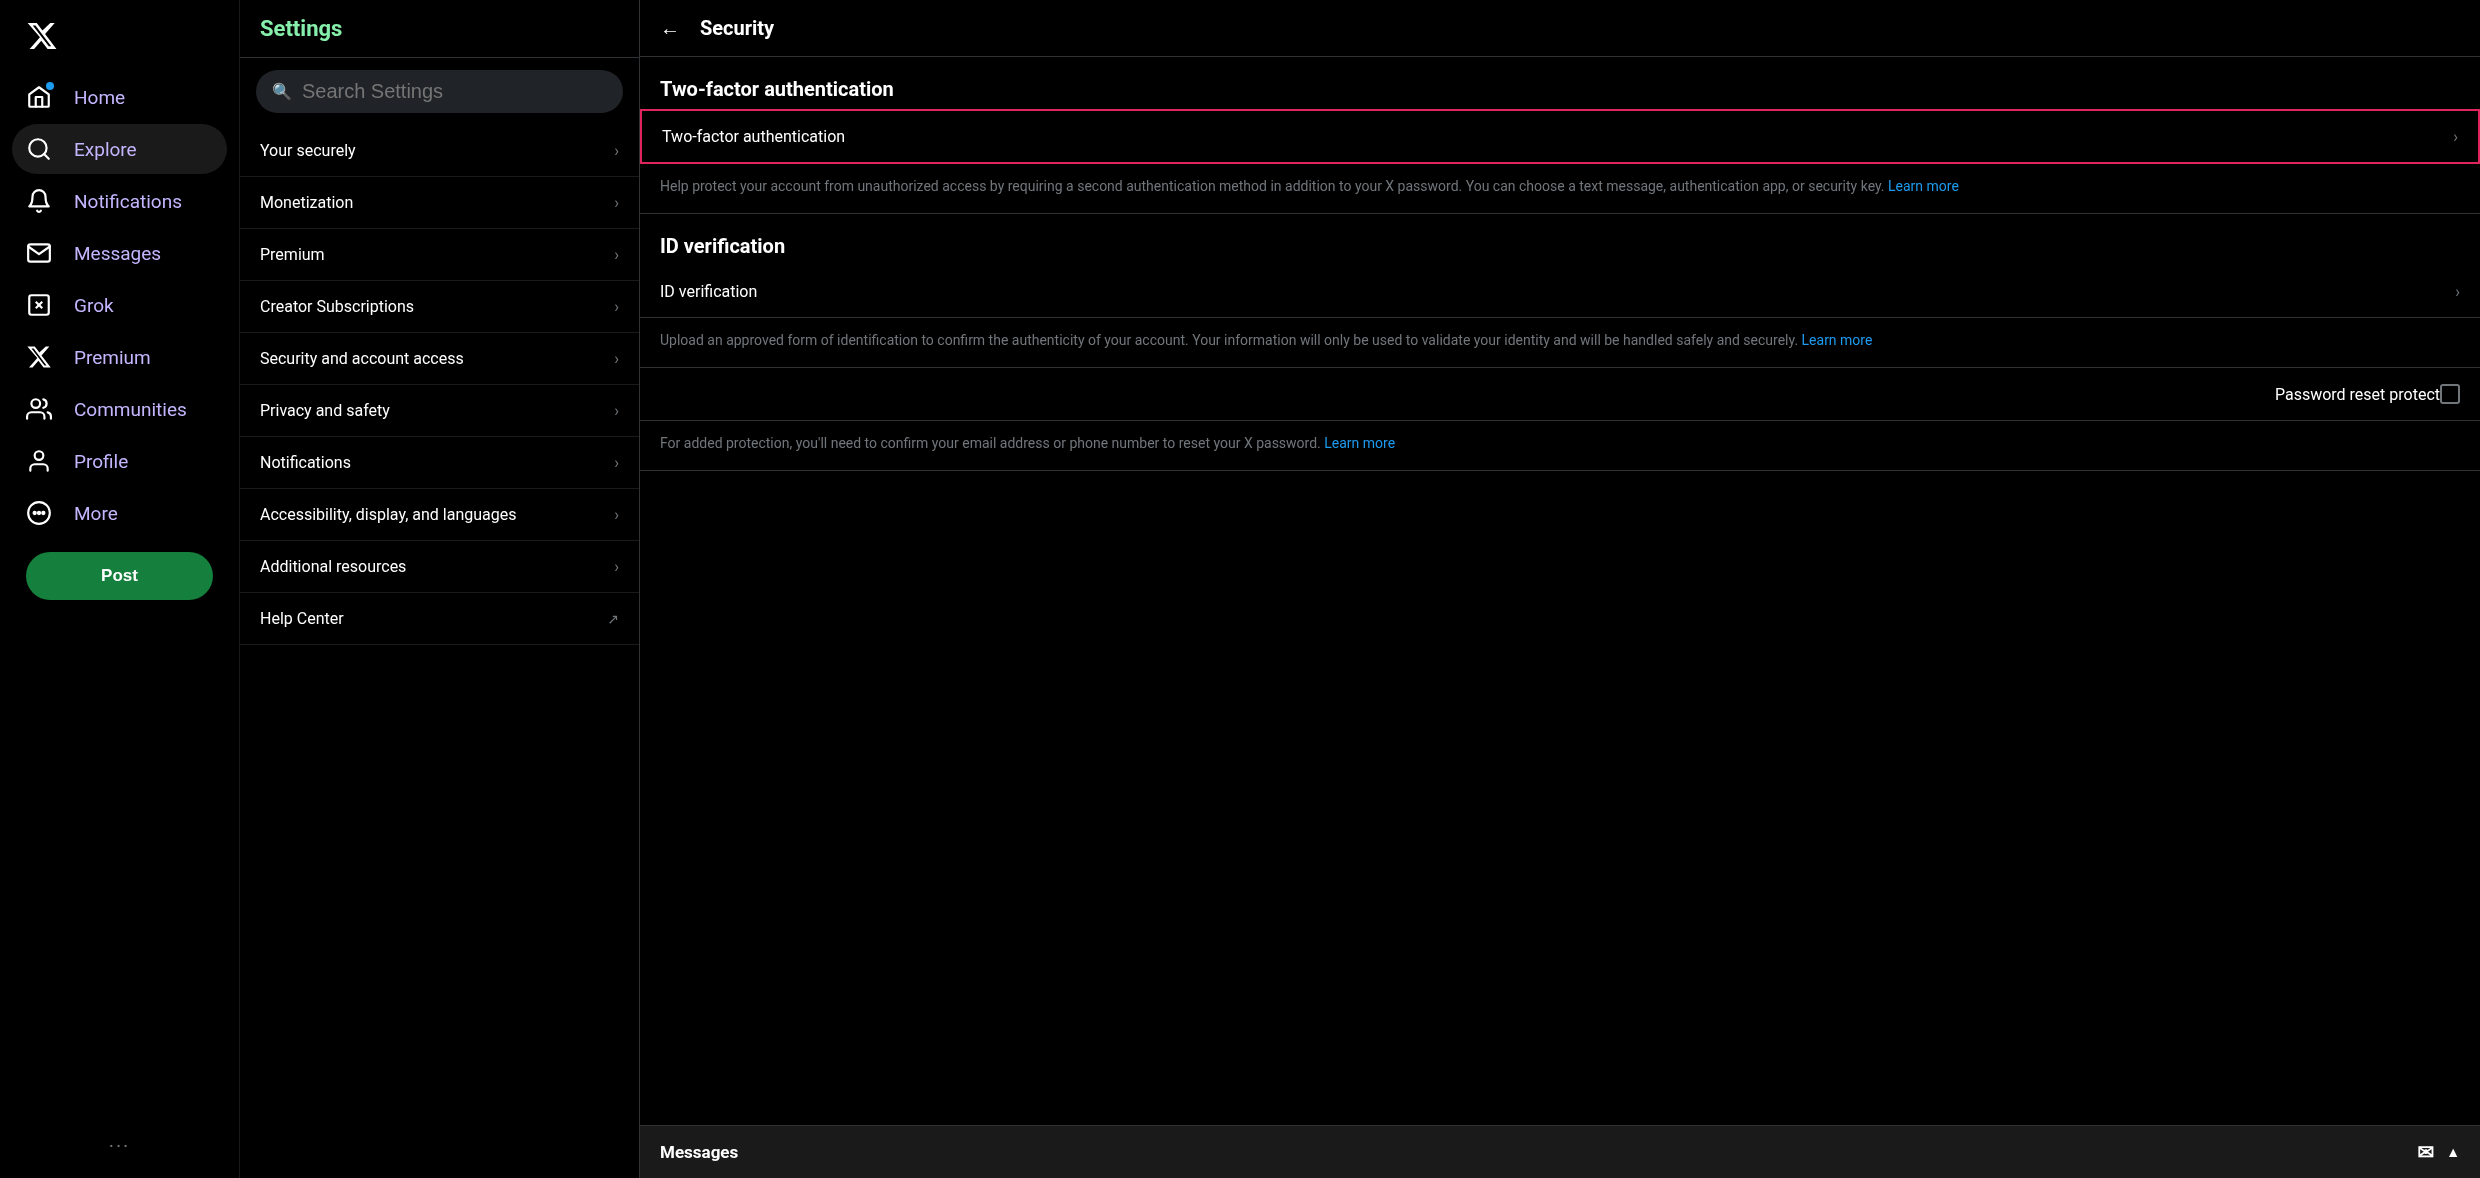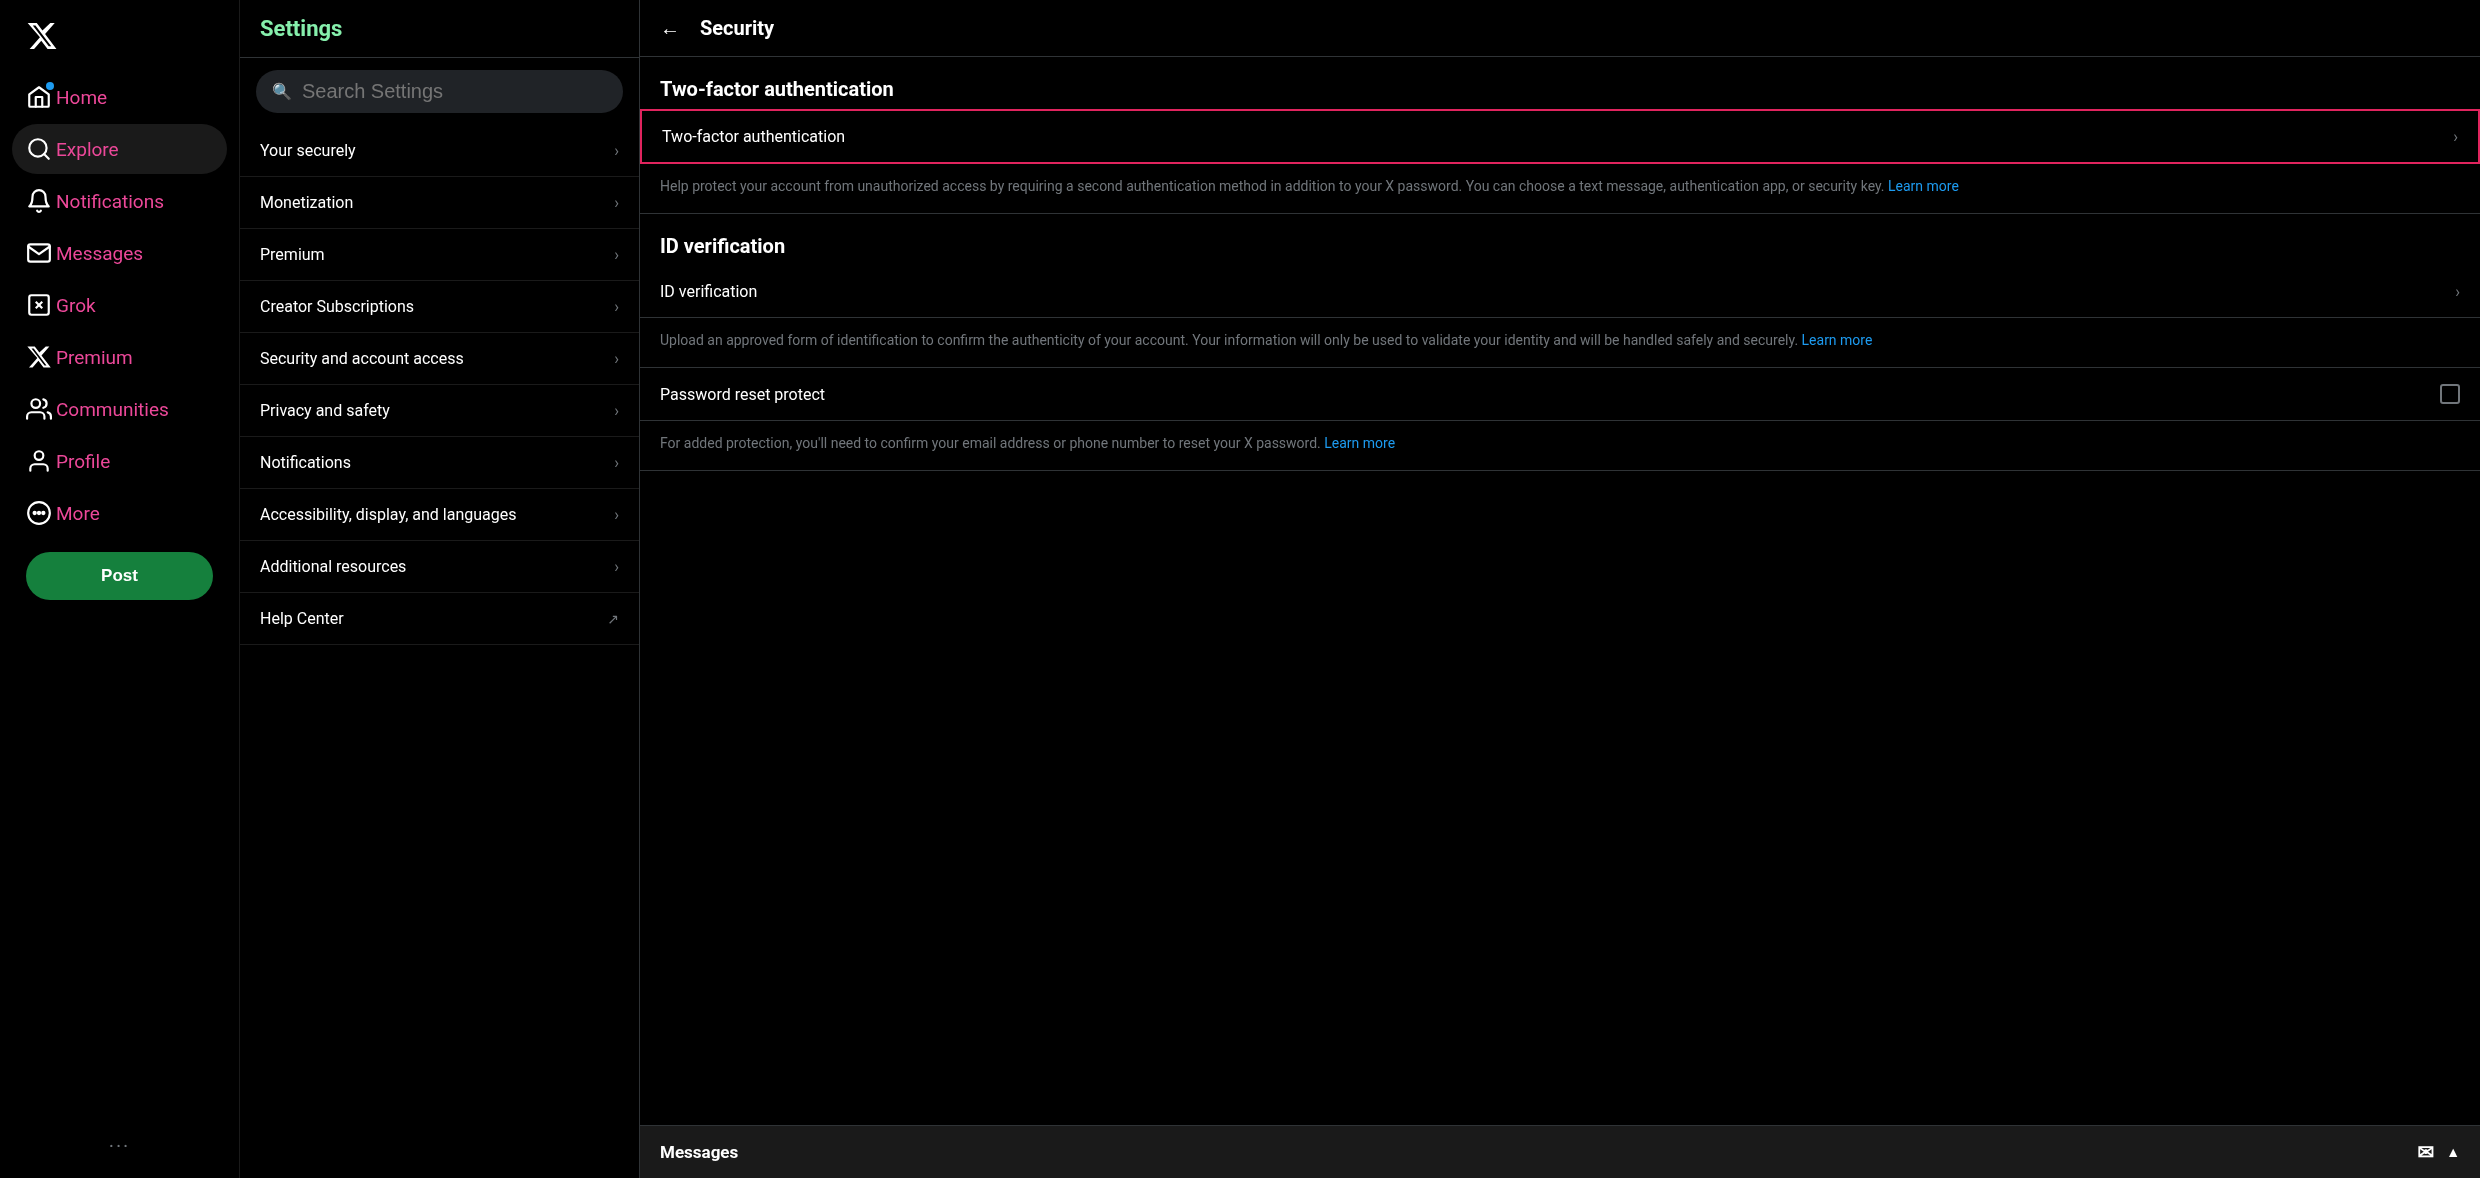--- a/index.html
+++ b/index.html
@@ -23,27 +23,27 @@
       flex-shrink: 0;
     }
     .sidebar-logo {
       padding: 12px 14px;
       margin-bottom: 4px;
     }
     .sidebar-logo svg { width: 32px; height: 32px; fill: #fff; }
     .sidebar-item {
       display: flex;
       align-items: center;
-      gap: 4px;
+      gap: 22px;
       padding: 12px 14px;
       border-radius: 30px;
       cursor: pointer;
       font-size: 19px;
       font-weight: 400;
-      color: #ec4899;
+      color: #c4b5fd;
       transition: background 0.15s;
       margin-bottom: 2px;
     }
     .sidebar-item.active { background: #1a1a1a; }
     .sidebar-item .icon { width: 26px; height: 26px; display: flex; align-items: center; justify-content: center; flex-shrink: 0; position: relative; }
     .sidebar-item .label { font-size: 19px; }
     .notification-dot {
       position: absolute;
       top: -2px;
       right: -2px;
@@ -175,21 +175,21 @@
       color: #71767b;
       font-size: 14px;
       padding: 12px 20px 16px;
       border-bottom: 1px solid #2f3336;
       line-height: 1.5;
     }
     .section-desc a { color: #1d9bf0; text-decoration: none; }
     .checkbox-item {
       display: flex;
       align-items: center;
-      justify-content: space-between;
+      justify-content: flex-end;
       padding: 16px 20px;
       border-bottom: 1px solid #2f3336;
       font-size: 16px;
       color: #fff;
     }
     .checkbox-box {
       width: 20px;
       height: 20px;
       border: 2px solid #71767b;
       border-radius: 3px;

